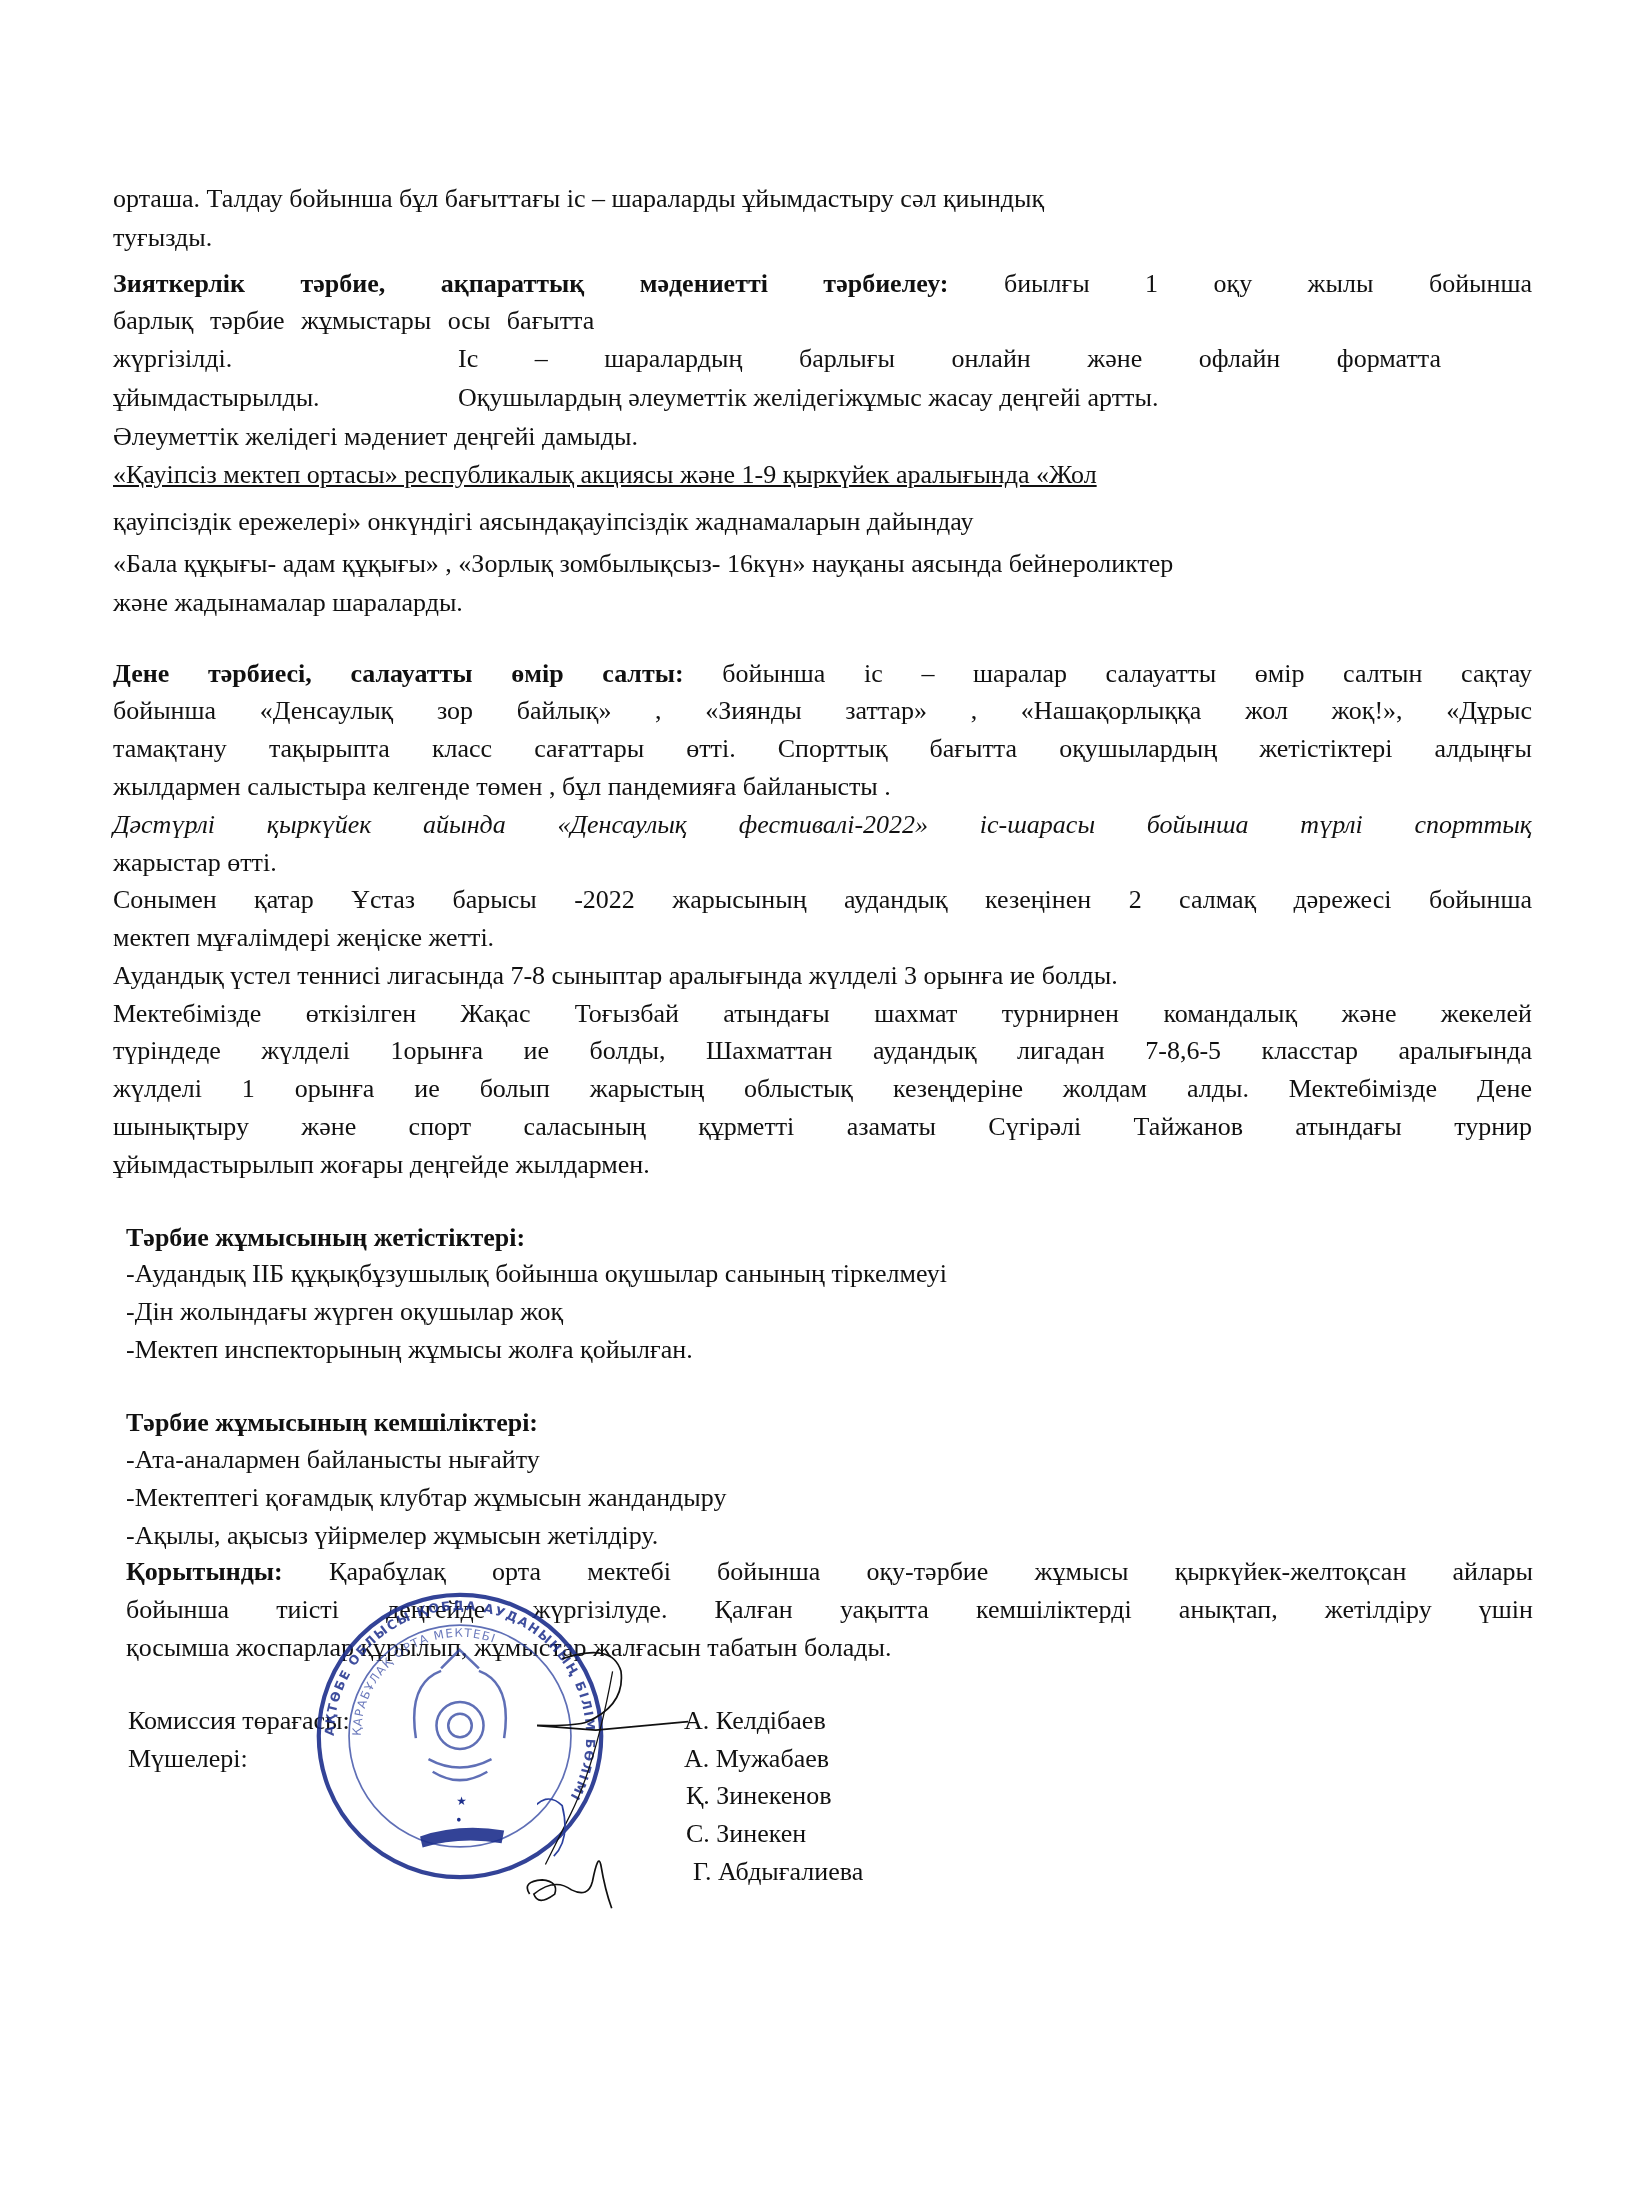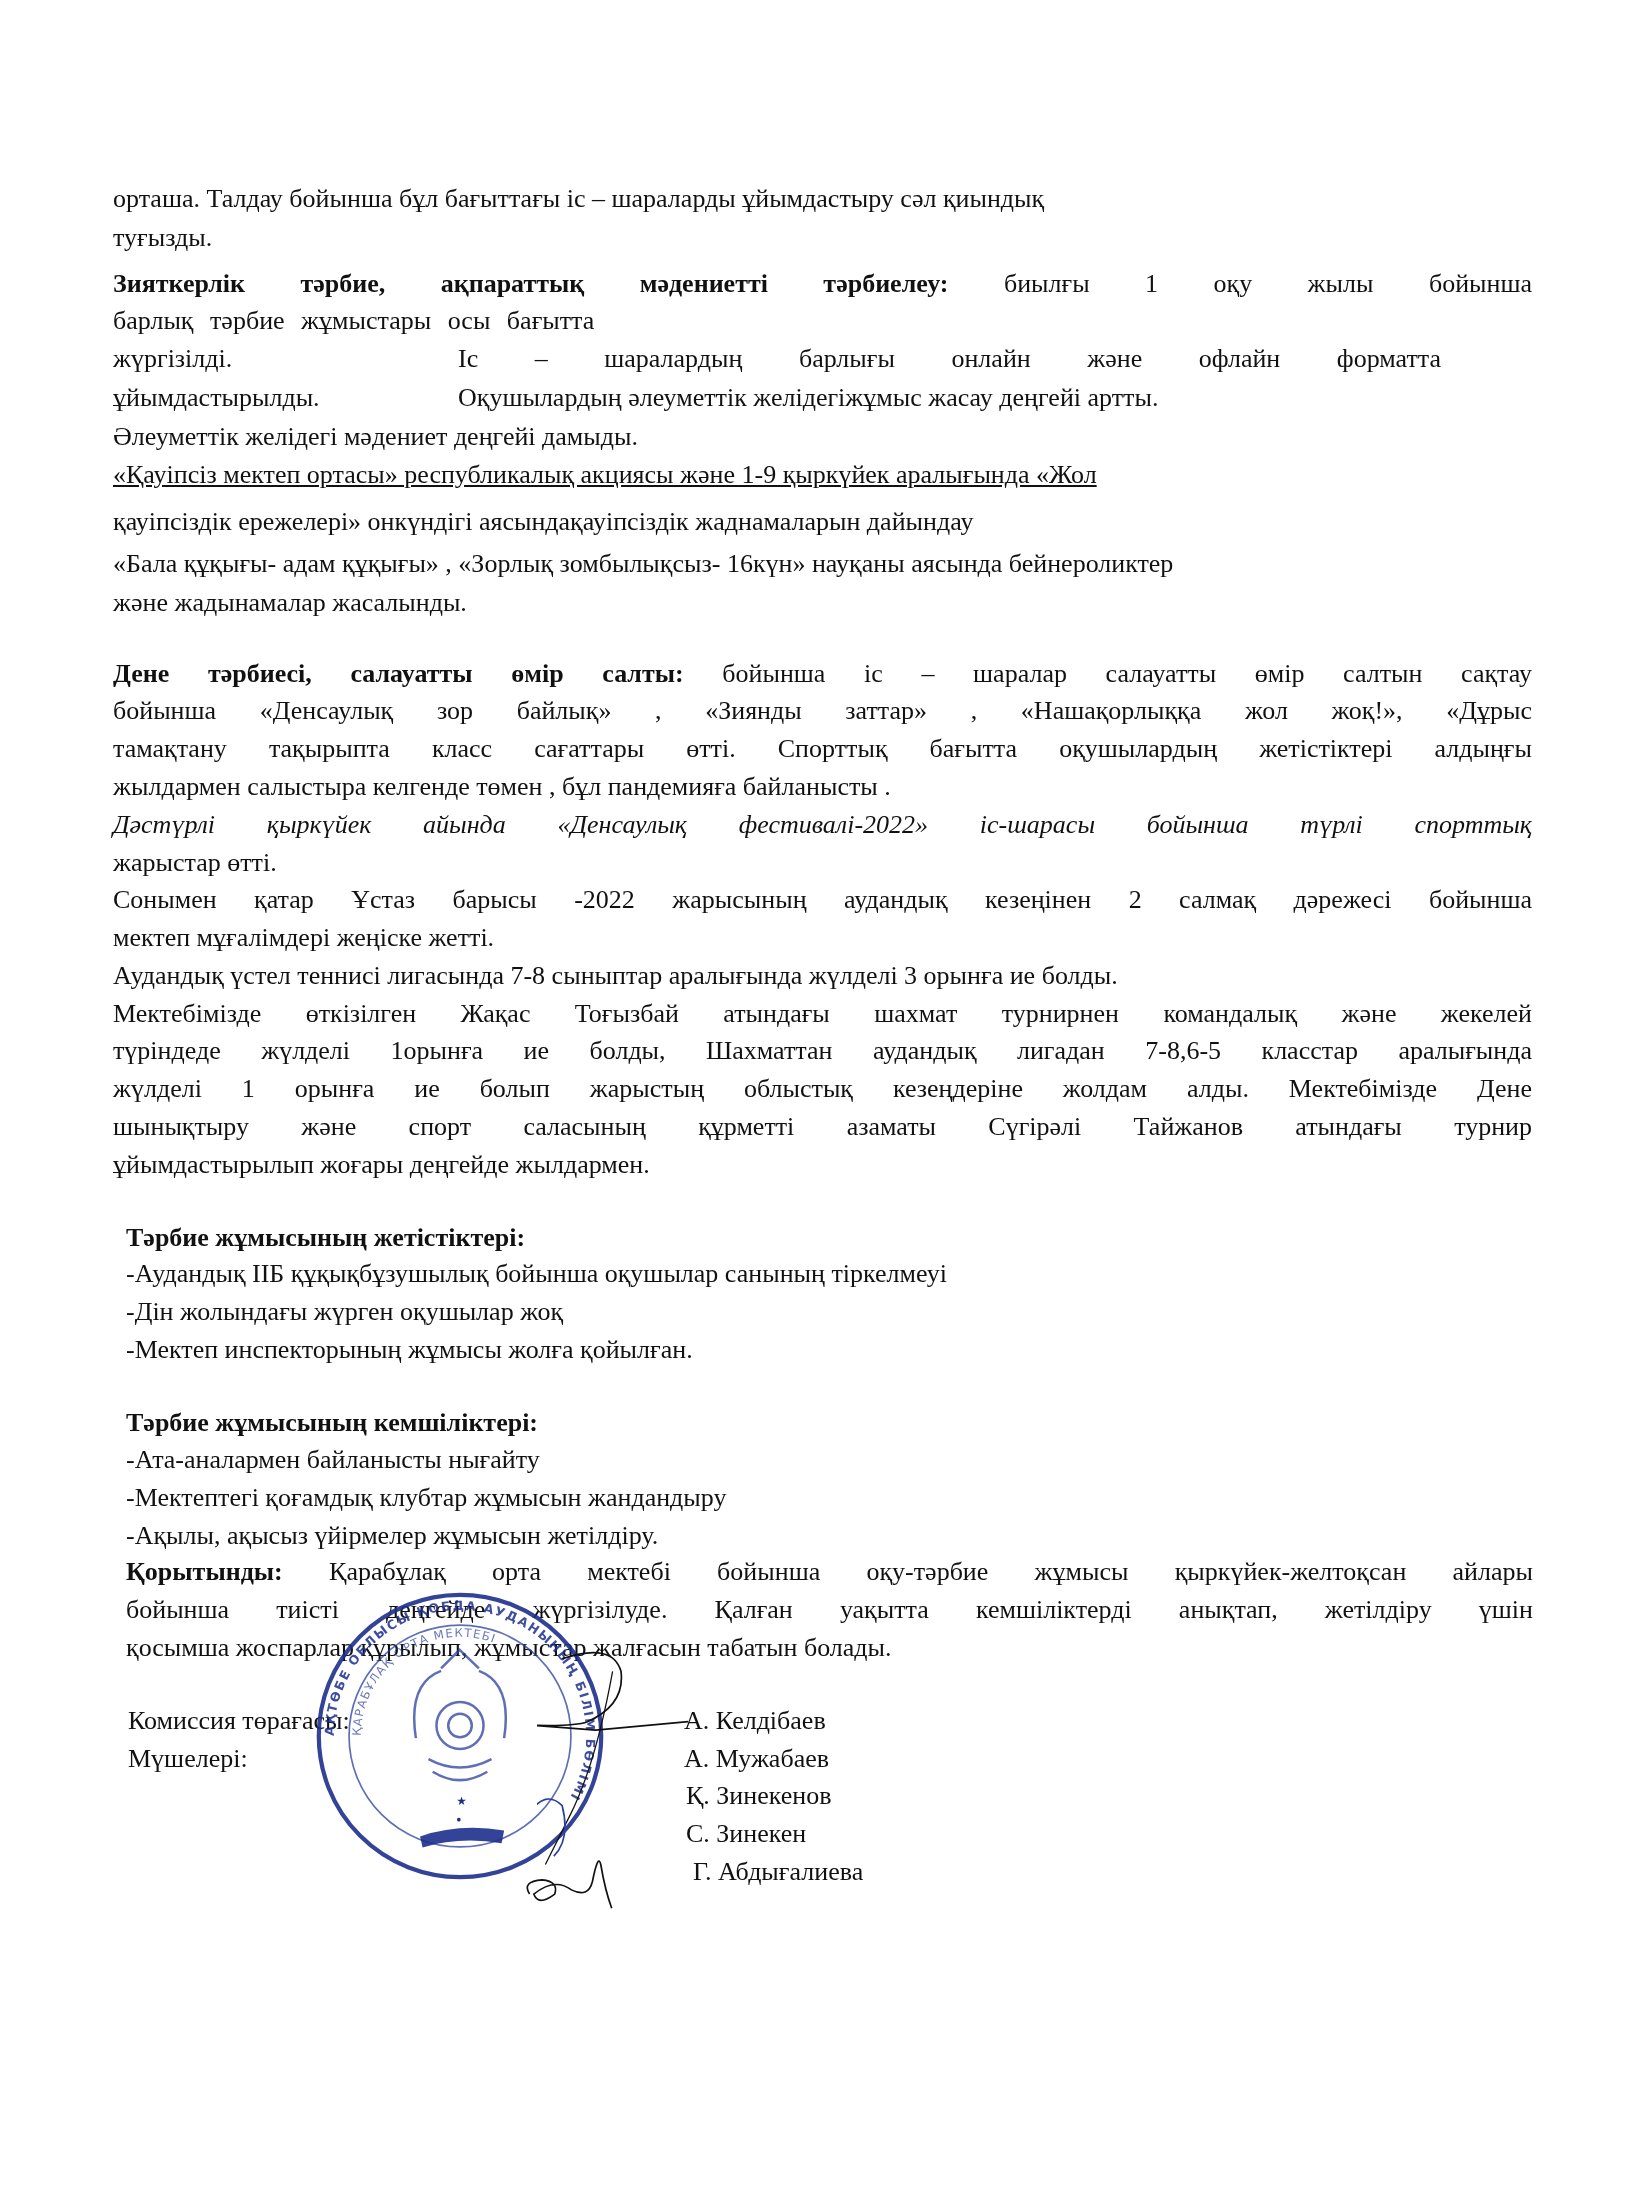--- a/index.html
+++ b/index.html
@@ -27,21 +27,21 @@
 <div class="ln just" style="top:268px;"><b>Зияткерлік тәрбие, ақпараттық мәдениетті тәрбиелеу:</b><span> биылғы  1  оқу  жылы бойынша</span></div>
 <div class="ln" style="top:305px; word-spacing:10px;">барлық  тәрбие  жұмыстары  осы  бағытта</div>
 <div class="ln" style="top:343px;">жүргізілді.</div>
 <div class="ln" style="top:343px; left:458px; width:983px; text-align:justify; text-align-last:justify; white-space:normal;">Іс  –  шаралардың  барлығы  онлайн  және  офлайн    форматта</div>
 <div class="ln" style="top:382px;">ұйымдастырылды.</div>
 <div class="ln" style="top:382px; left:458px;">Оқушылардың әлеуметтік желідегіжұмыс жасау деңгейі артты.</div>
 <div class="ln" style="top:421px;">Әлеуметтік желідегі мәдениет деңгейі дамыды.</div>
 <div class="ln" style="top:459px;text-decoration:underline;">«Қауіпсіз мектеп ортасы» республикалық акциясы және 1-9 қыркүйек аралығында «Жол</div>
 <div class="ln" style="top:506px;">қауіпсіздік ережелері» онкүндігі аясындақауіпсіздік жаднамаларын дайындау</div>
 <div class="ln" style="top:548px;">«Бала құқығы- адам құқығы» , «Зорлық зомбылықсыз- 16күн» науқаны аясында бейнероликтер</div>
-<div class="ln" style="top:587px;">және жадынамалар жасалынды.</div>
+<div class="ln" style="top:587px;">және жадынамалар шараларды.</div>
 
 <div class="ln just" style="top:658px;"><b>Дене тәрбиесі, салауатты өмір салты:</b><span> бойынша іс – шаралар салауатты өмір салтын сақтау</span></div>
 <div class="ln just" style="top:695px;">бойынша «Денсаулық зор байлық» , «Зиянды заттар» , «Нашақорлыққа жол жоқ!», «Дұрыс</div>
 <div class="ln just" style="top:733px;">тамақтану тақырыпта класс сағаттары өтті. Спорттық бағытта оқушылардың жетістіктері алдыңғы</div>
 <div class="ln" style="top:771px;">жылдармен салыстыра келгенде төмен , бұл пандемияға байланысты .</div>
 <div class="ln just" style="top:809px;font-style:italic;">Дәстүрлі қыркүйек айында «Денсаулық фестивалі-2022» іс-шарасы бойынша түрлі спорттық</div>
 <div class="ln" style="top:847px;">жарыстар өтті.</div>
 <div class="ln just" style="top:884px;">Сонымен қатар Ұстаз барысы -2022 жарысының аудандық кезеңінен 2  салмақ дәрежесі бойынша</div>
 <div class="ln" style="top:922px;">мектеп мұғалімдері жеңіске жетті.</div>
 <div class="ln" style="top:960px;">Аудандық үстел теннисі лигасында 7-8 сыныптар аралығында жүлделі 3 орынға ие болды.</div>

